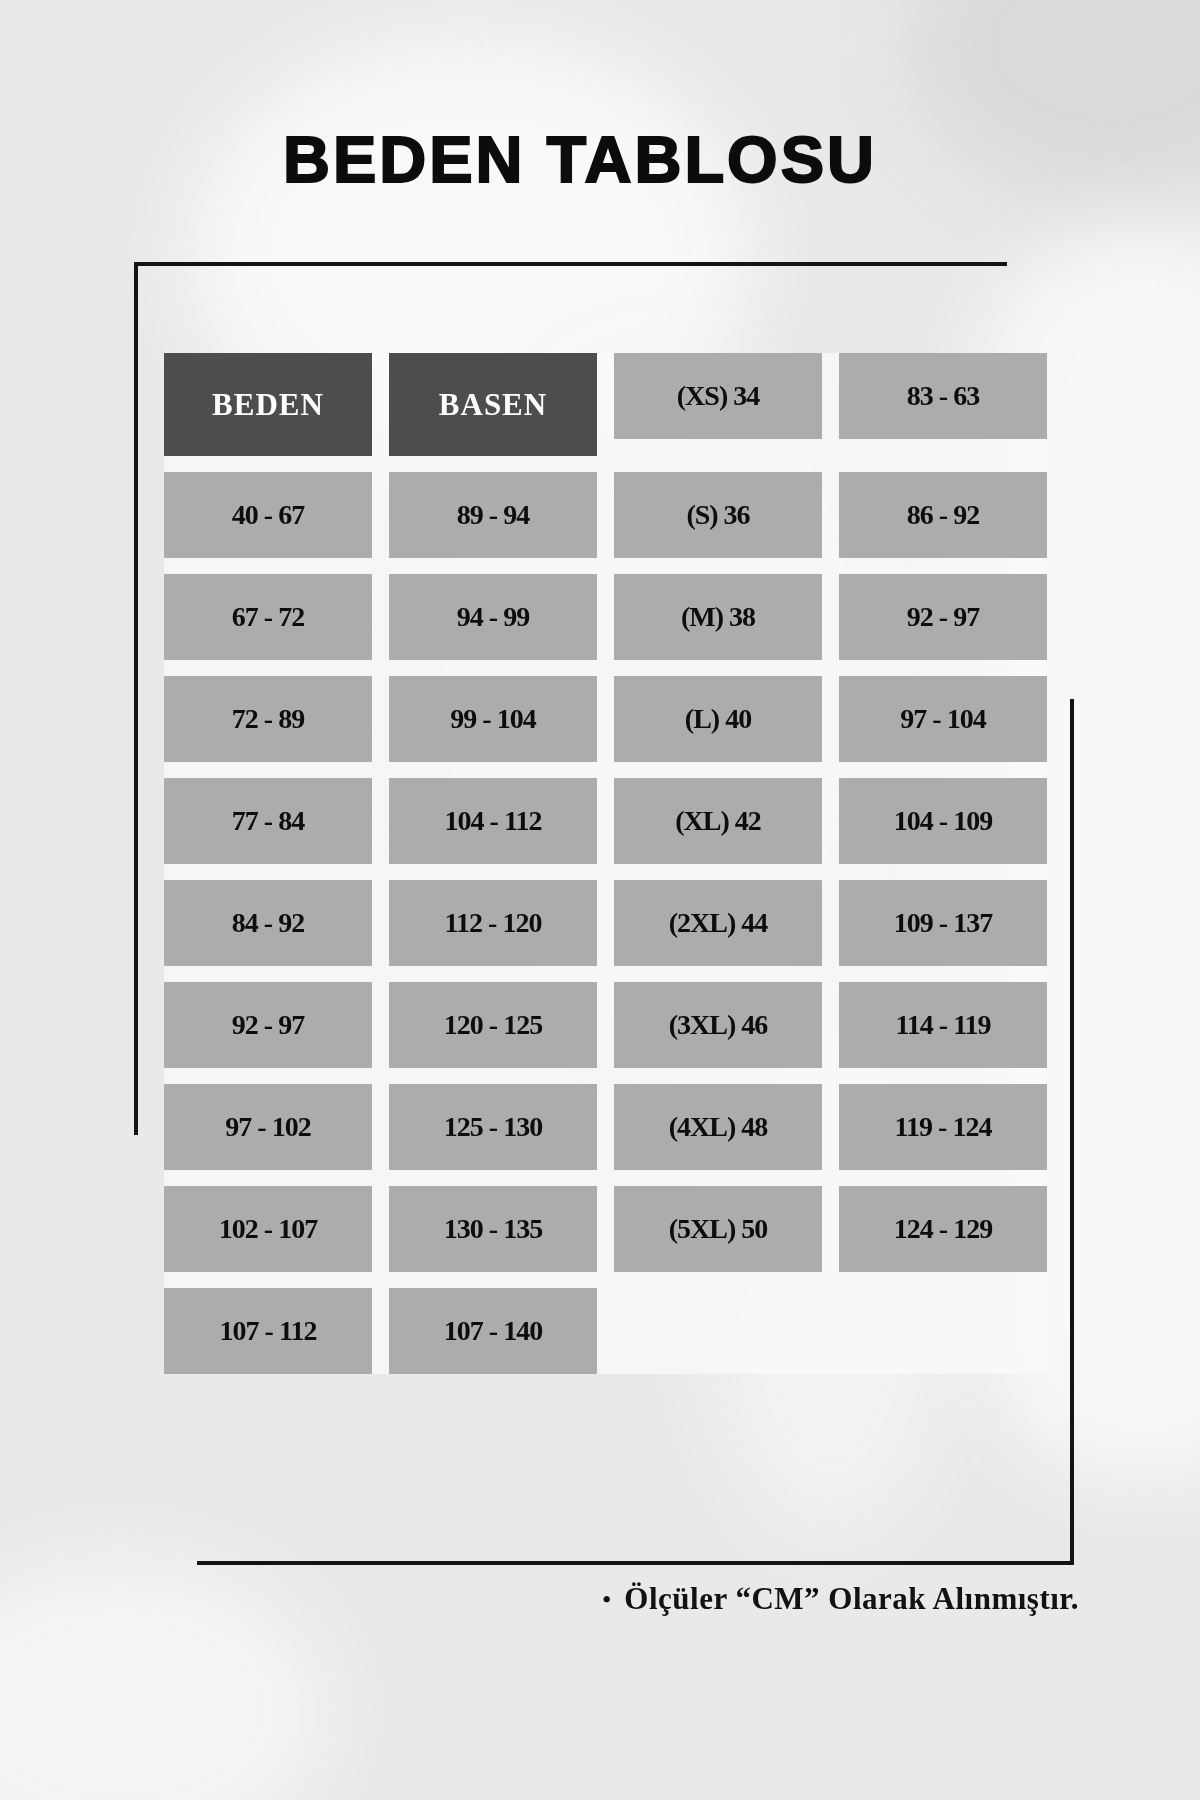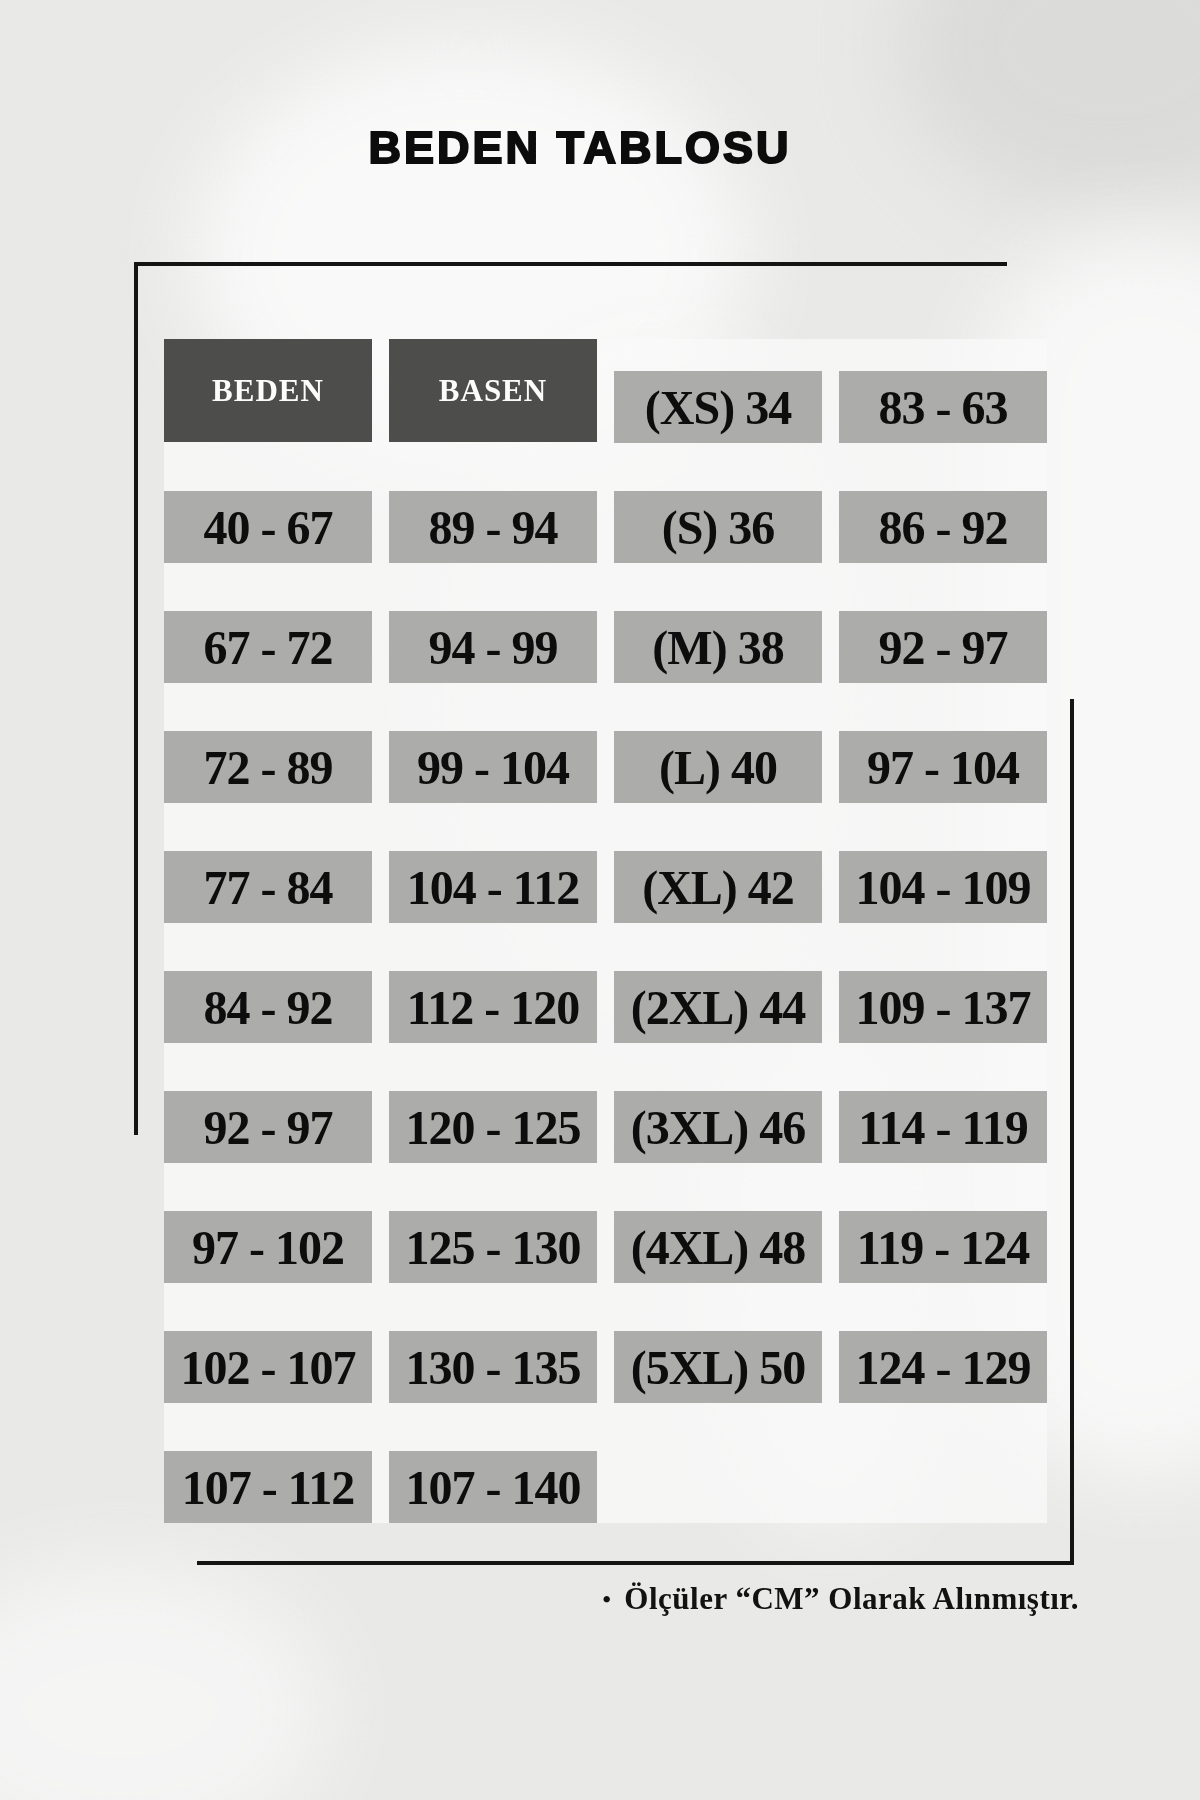--- a/index.html
+++ b/index.html
@@ -28,21 +28,21 @@
   .blob-4{left:900px;top:-120px;width:420px;height:330px;background:rgba(214,214,212,.75);}
   .blob-5{left:440px;top:330px;width:420px;height:700px;background:rgba(247,247,246,.5);}
   .blob-6{left:700px;top:980px;width:260px;height:560px;background:rgba(249,249,248,.6);}
 
   
   .title{
     position:absolute;left:0;top:122px;width:1160px;
     text-align:center;
     font-family:"Liberation Sans","DejaVu Sans",sans-serif;
     font-weight:900;
-    font-size:45px;
+    font-size:65px;
     letter-spacing:3px;
     color:#0c0c0c;
     -webkit-text-stroke:2px #0c0c0c;
   }
 
   
   .frame-top-left{
     position:absolute;left:134px;top:262px;
     width:873px;height:873px;
     border-top:4px solid var(--line);
@@ -50,46 +50,45 @@
   }
   .frame-bottom-right{
     position:absolute;left:197px;top:699px;
     width:877px;height:866px;
     border-right:4px solid var(--line);
     border-bottom:4px solid var(--line);
   }
 
   
   .size-table{
-    position:absolute;left:164px;top:339px;width:883px;
+    position:absolute;left:164px;top:353px;width:883px;
     display:grid;
     grid-template-columns:repeat(4,1fr);
     column-gap:17px;row-gap:16px;
     background:var(--table-backdrop);
   }
   .cell{
     display:flex;align-items:center;justify-content:center;
     text-align:center;
   }
   .head-cell{
     height:103px;
     background:var(--header-bg);
     color:var(--header-text);
     font-weight:bold;
     font-size:31px;
     letter-spacing:1px;
   }
   .data-cell{
-    height:72px;
+    height:86px;
     background:var(--cell-bg);
     color:var(--cell-text);
     font-weight:bold;
-    font-size:48px;
+    font-size:28px;
     letter-spacing:-1px;
-    margin-top:32px;
   }
 
   
   .note{
     position:absolute;top:1581px;right:121px;
     display:flex;align-items:center;
     color:#121212;
     font-weight:bold;
     font-size:31px;
     letter-spacing:.5px;

